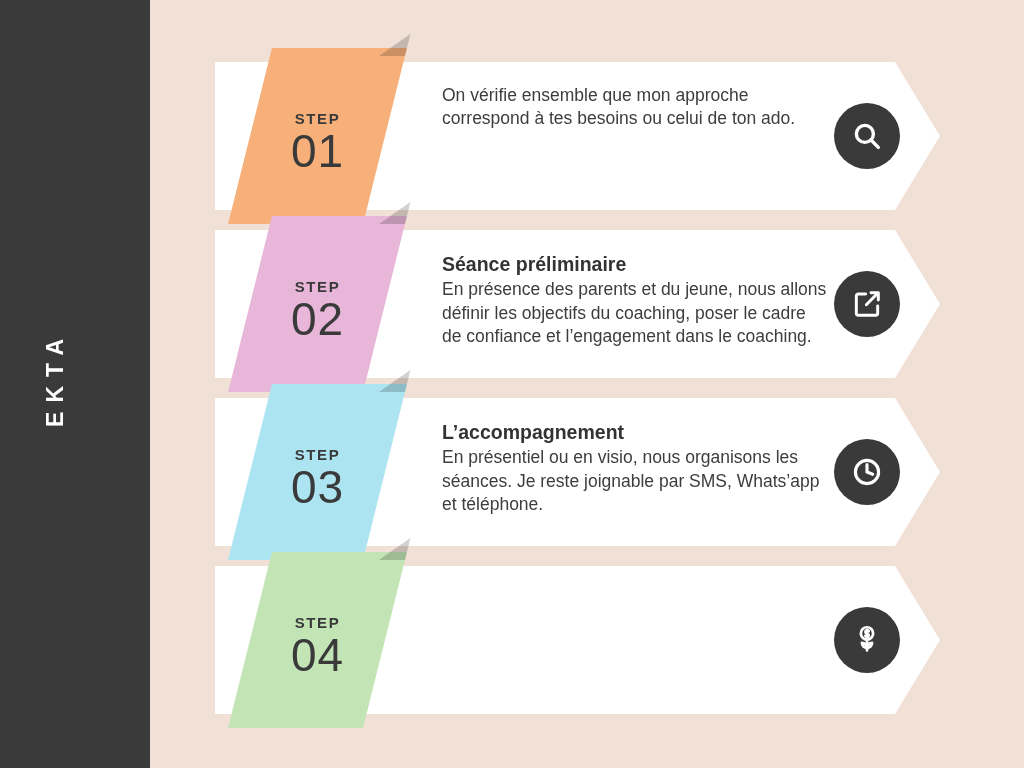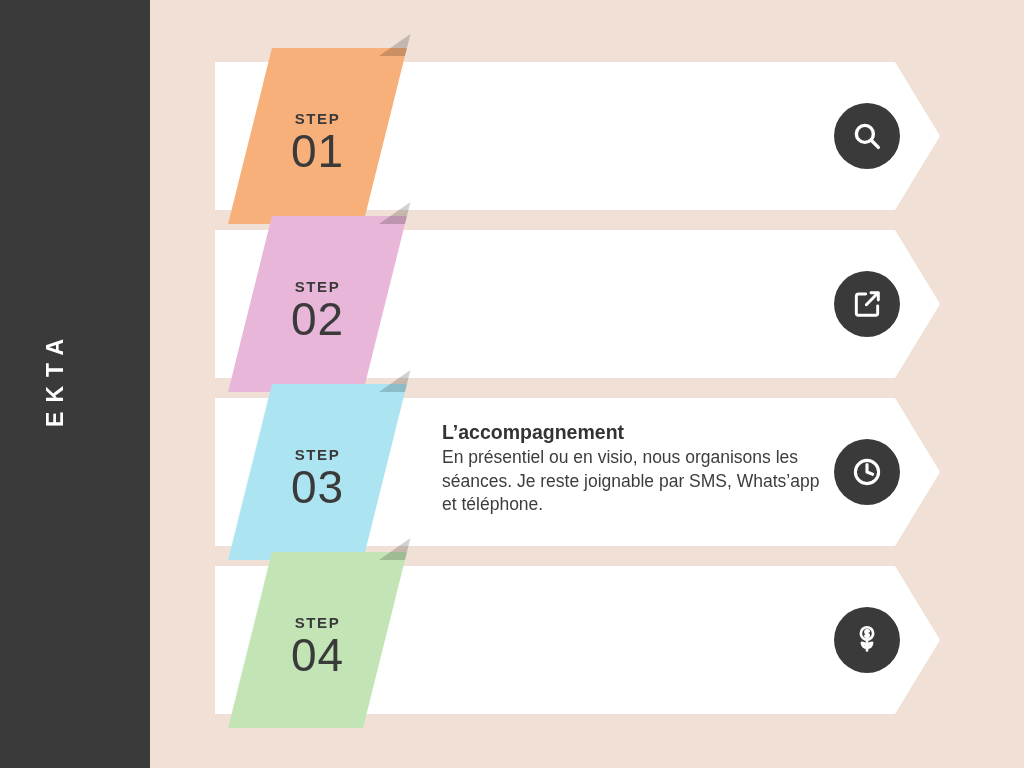--- a/index.html
+++ b/index.html
@@ -164,38 +164,43 @@
     <div class="card-shadow"></div>
     <div class="card"></div>
     <div class="chip" style="background:#f7b07a;">
       <div class="chip-tab"></div>
       <div class="chip-inner">
         <div class="chip-label">STEP</div>
         <div class="chip-num">01</div>
       </div>
     </div>
     <div class="text-block">
+      <p class="desc">On vérifie ensemble que mon approche correspond à tes besoins ou celui de ton ado.</p>
     </div>
     <div class="icon-circle">
       <svg width="34" height="34" viewBox="0 0 24 24" fill="none" stroke="#ffffff" stroke-width="2.4" stroke-linecap="round">
         <circle cx="10.5" cy="10.5" r="6"></circle>
         <line x1="15.2" y1="15.2" x2="20" y2="20"></line>
       </svg>
     </div>
   </div>
 
   <div class="step" style="top:230px;">
     <div class="card-shadow"></div>
     <div class="card"></div>
     <div class="chip" style="background:#e8b6d8;">
       <div class="chip-tab"></div>
       <div class="chip-inner">
         <div class="chip-label">STEP</div>
         <div class="chip-num">02</div>
       </div>
+    </div>
+    <div class="text-block">
+      <p class="title">Séance préliminaire</p>
+      <p class="desc">En présence des parents et du jeune, nous allons définir les objectifs du coaching, poser le cadre de confiance et l’engagement dans le coaching.</p>
     </div>
     <div class="icon-circle">
       <svg width="32" height="32" viewBox="0 0 24 24" fill="none" stroke="#ffffff" stroke-width="2.2" stroke-linecap="round" stroke-linejoin="round">
         <path d="M20 13.5V19a1.5 1.5 0 0 1-1.5 1.5h-13A1.5 1.5 0 0 1 4 19V6a1.5 1.5 0 0 1 1.5-1.5H11"></path>
         <path d="M15 3.5h5.5V9"></path>
         <line x1="20" y1="4" x2="11.5" y2="12.5"></line>
       </svg>
     </div>
   </div>
 

